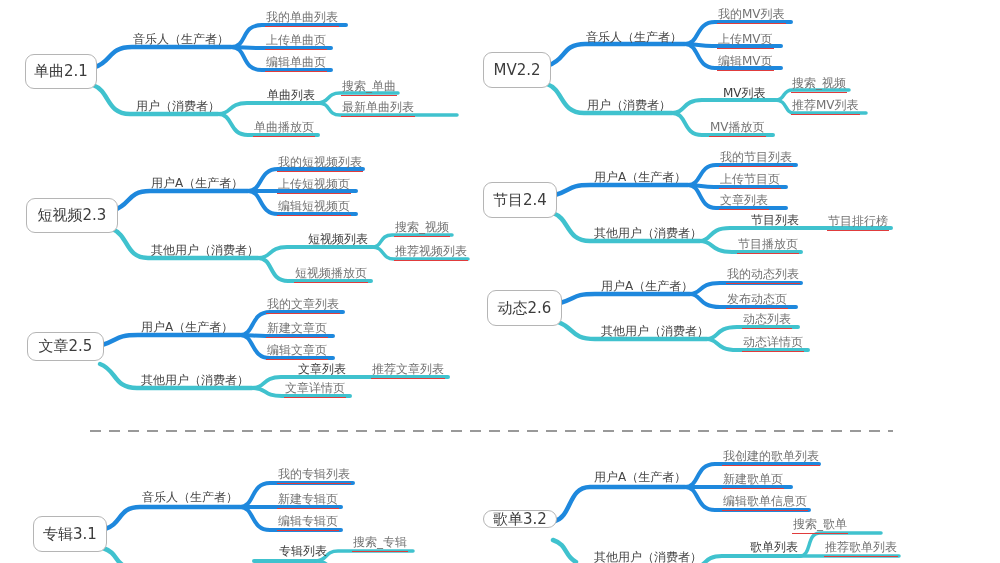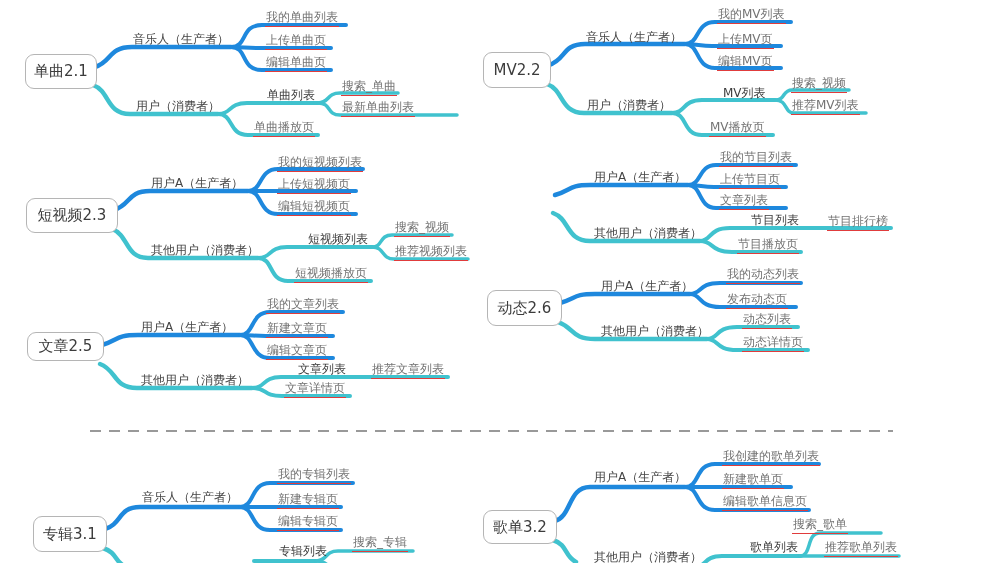--- a/index.html
+++ b/index.html
@@ -139,20 +139,21 @@
   <div class="node blabel" style="left:151px;top:177px">用户A（生产者）</div>
   <div class="node leaf" style="left:277px;top:156px">我的短视频列表</div>
   <div class="node leaf" style="left:277px;top:178px">上传短视频页</div>
   <div class="node leaf" style="left:277px;top:200px">编辑短视频页</div>
   <div class="node blabel" style="left:151px;top:244px">其他用户（消费者）</div>
   <div class="node mid" style="left:294px;top:233px">短视频列表</div>
   <div class="node leaf" style="left:394px;top:221px">搜索_视频</div>
   <div class="node leaf" style="left:394px;top:245px">推荐视频列表</div>
   <div class="node leaf" style="left:294px;top:267px">短视频播放页</div>
 
+  <div class="root-box" style="left:483px;top:182px;width:74px;height:36px">节目2.4</div>
   <div class="node blabel" style="left:594px;top:171px">用户A（生产者）</div>
   <div class="node leaf" style="left:719px;top:151px">我的节目列表</div>
   <div class="node leaf" style="left:719px;top:173px">上传节目页</div>
   <div class="node leaf" style="left:719px;top:194px">文章列表</div>
   <div class="node blabel" style="left:594px;top:227px">其他用户（消费者）</div>
   <div class="node mid" style="left:737px;top:214px">节目列表</div>
   <div class="node leaf" style="left:827px;top:215px">节目排行榜</div>
   <div class="node leaf" style="left:737px;top:238px">节目播放页</div>
 
   <div class="root-box" style="left:27px;top:332px;width:77px;height:29px">文章2.5</div>
@@ -174,21 +175,21 @@
   <div class="node leaf" style="left:742px;top:336px">动态详情页</div>
 
   <div class="root-box" style="left:33px;top:516px;width:74px;height:36px">专辑3.1</div>
   <div class="node blabel" style="left:142px;top:491px">音乐人（生产者）</div>
   <div class="node leaf" style="left:277px;top:468px">我的专辑列表</div>
   <div class="node leaf" style="left:277px;top:493px">新建专辑页</div>
   <div class="node leaf" style="left:277px;top:515px">编辑专辑页</div>
   <div class="node mid" style="left:265px;top:545px">专辑列表</div>
   <div class="node leaf" style="left:352px;top:536px">搜索_专辑</div>
 
-  <div class="root-box" style="left:483px;top:510px;width:74px;height:34px">歌单3.2</div>
+  <div class="root-box" style="left:483px;top:510px;width:74px;height:18px">歌单3.2</div>
   <div class="node blabel" style="left:594px;top:471px">用户A（生产者）</div>
   <div class="node leaf" style="left:722px;top:450px">我创建的歌单列表</div>
   <div class="node leaf" style="left:722px;top:473px">新建歌单页</div>
   <div class="node leaf" style="left:722px;top:495px">编辑歌单信息页</div>
   <div class="node blabel" style="left:594px;top:551px">其他用户（消费者）</div>
   <div class="node mid" style="left:736px;top:541px">歌单列表</div>
   <div class="node leaf" style="left:792px;top:518px">搜索_歌单</div>
   <div class="node leaf" style="left:824px;top:541px">推荐歌单列表</div>
 
 </div>

